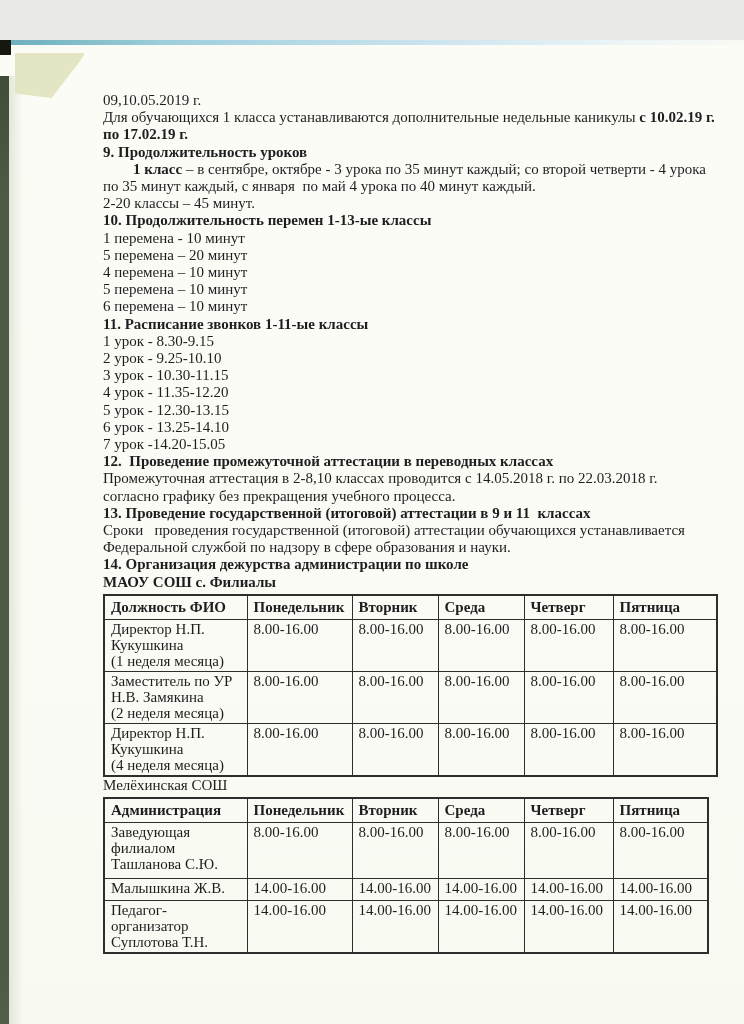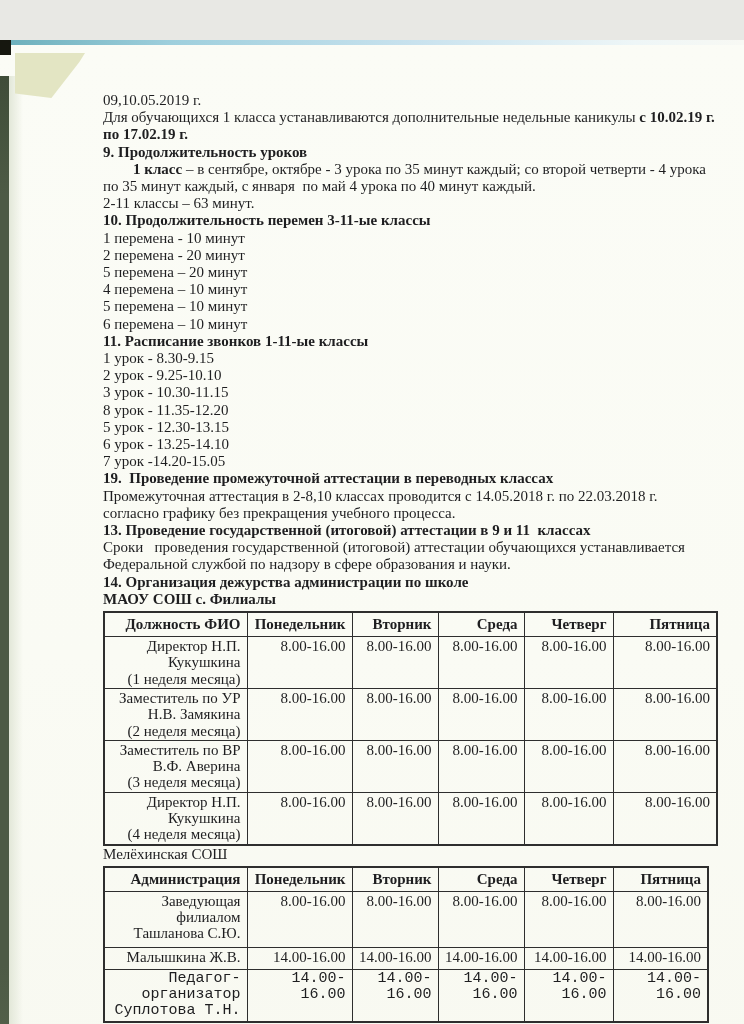--- a/index.html
+++ b/index.html
@@ -49,30 +49,30 @@
   .indent { text-indent:30px; }
 
   table {
     border-collapse:collapse; table-layout:fixed;
     border:2px solid #2e2e2e; margin-top:3px;
     font-size:15px;
   }
   .t1 { width:613px; }
   .t2 { width:604px; }
   th, td {
-    border:1px solid #2e2e2e; text-align:right; vertical-align:top;
+    border:1px solid #2e2e2e; text-align:left; vertical-align:top;
     padding:1px 6px; overflow:hidden;
   }
   th { font-weight:bold; height:21px; line-height:20px; white-space:nowrap; }
   td { line-height:16.3px; }
   td.name { white-space:pre-line; }
   .t1 tr.r { height:49px; }
   .t2 tr.ra { height:56px; }
   .t2 tr.rb { height:22px;padding-left:8px; }
-  .t2 tr.rc { height:46px;font-family:Liberation Mono, monospace; }
+  .t2 tr.rc { height:46px; }
   .after-table { margin-top:4px; }
 </style>
 </head>
 <body>
 
 <div class="page">
 
   <div class="edge-top"></div>
   <div class="edge-left"></div>
   <div class="edge-left-fade"></div>
@@ -82,40 +82,39 @@
   <div class="edge-right"></div>
 
   <div class="content">
 
     <p>09,10.05.2019 г.</p>
 
     <p><span>Для обучающихся 1 класса устанавливаются дополнительные недельные каникулы </span><span class="b">с 10.02.19 г. по 17.02.19 г.</span></p>
 
     <p class="b">9. Продолжительность уроков</p>
     <p class="indent"><span class="b">1 класс</span><span> – в сентябре, октябре - 3 урока по 35 минут каждый; со второй четверти - 4 урока по 35 минут каждый, с января  по май 4 урока по 40 минут каждый.</span></p>
-    <p>2-11 классы – 63 минут.</p>
-
-    <p class="b">10. Продолжительность перемен 3-11-ые классы</p>
+    <p>2-20 классы – 45 минут.</p>
+
+    <p class="b">10. Продолжительность перемен 1-13-ые классы</p>
     <p>1 перемена - 10 минут</p>
-    <p>2 перемена - 20 минут</p>
     <p>5 перемена – 20 минут</p>
     <p>4 перемена – 10 минут</p>
     <p>5 перемена – 10 минут</p>
     <p>6 перемена – 10 минут</p>
 
     <p class="b">11. Расписание звонков 1-11-ые классы</p>
     <p>1 урок - 8.30-9.15</p>
     <p>2 урок - 9.25-10.10</p>
     <p>3 урок - 10.30-11.15</p>
-    <p>8 урок - 11.35-12.20</p>
+    <p>4 урок - 11.35-12.20</p>
     <p>5 урок - 12.30-13.15</p>
     <p>6 урок - 13.25-14.10</p>
     <p>7 урок -14.20-15.05</p>
 
-    <p class="b">19.  Проведение промежуточной аттестации в переводных классах</p>
+    <p class="b">12.  Проведение промежуточной аттестации в переводных классах</p>
     <p>Промежуточная аттестация в 2-8,10 классах проводится с 14.05.2018 г. по 22.03.2018 г. согласно графику без прекращения учебного процесса.</p>
 
     <p class="b">13. Проведение государственной (итоговой) аттестации в 9 и 11  классах</p>
     <p>Сроки   проведения государственной (итоговой) аттестации обучающихся устанавливается Федеральной службой по надзору в сфере образования и науки.</p>
 
     <p class="b">14. Организация дежурства администрации по школе</p>
     <p class="b">МАОУ СОШ с. Филиалы</p>
 
     <table class="t1">
       <colgroup>
@@ -151,30 +150,20 @@
           <td class="name">Заместитель по УР
 Н.В. Замякина
 (2 неделя месяца)</td>
           <td>8.00-16.00</td>
           <td>8.00-16.00</td>
           <td>8.00-16.00</td>
           <td>8.00-16.00</td>
           <td>8.00-16.00</td>
         </tr>
         <tr class="r">
-          <td class="name">Заместитель по ВР
-В.Ф. Аверина
-(3 неделя месяца)</td>
-          <td>8.00-16.00</td>
-          <td>8.00-16.00</td>
-          <td>8.00-16.00</td>
-          <td>8.00-16.00</td>
-          <td>8.00-16.00</td>
-        </tr>
-        <tr class="r">
           <td class="name">Директор  Н.П.
 Кукушкина
  (4 неделя месяца)</td>
           <td>8.00-16.00</td>
           <td>8.00-16.00</td>
           <td>8.00-16.00</td>
           <td>8.00-16.00</td>
           <td>8.00-16.00</td>
         </tr>
       </tbody>

